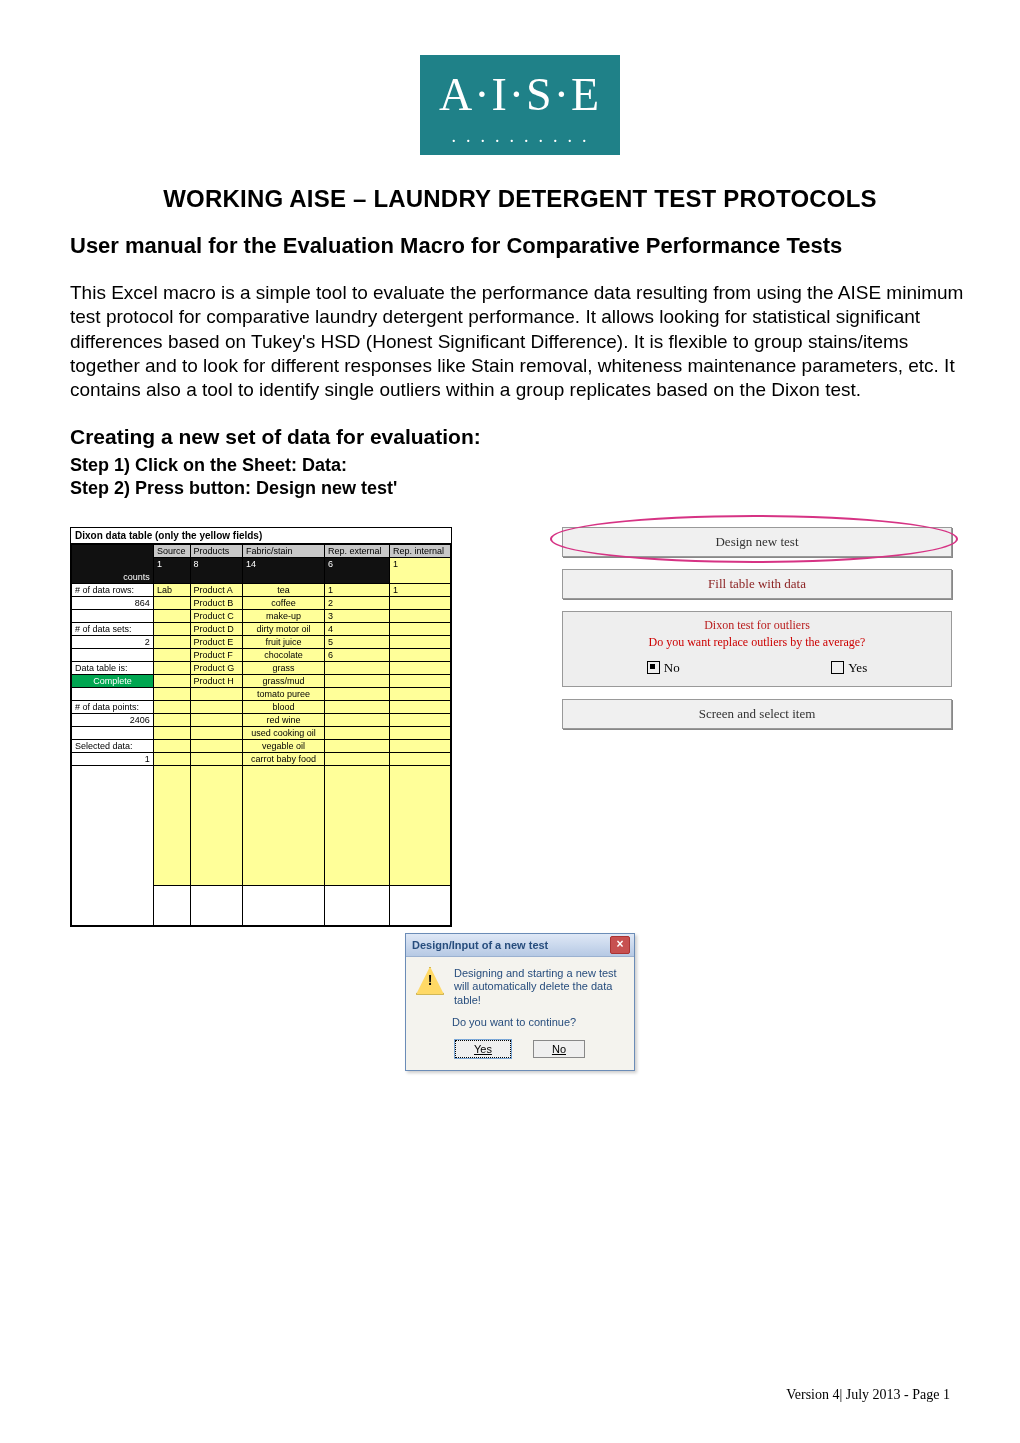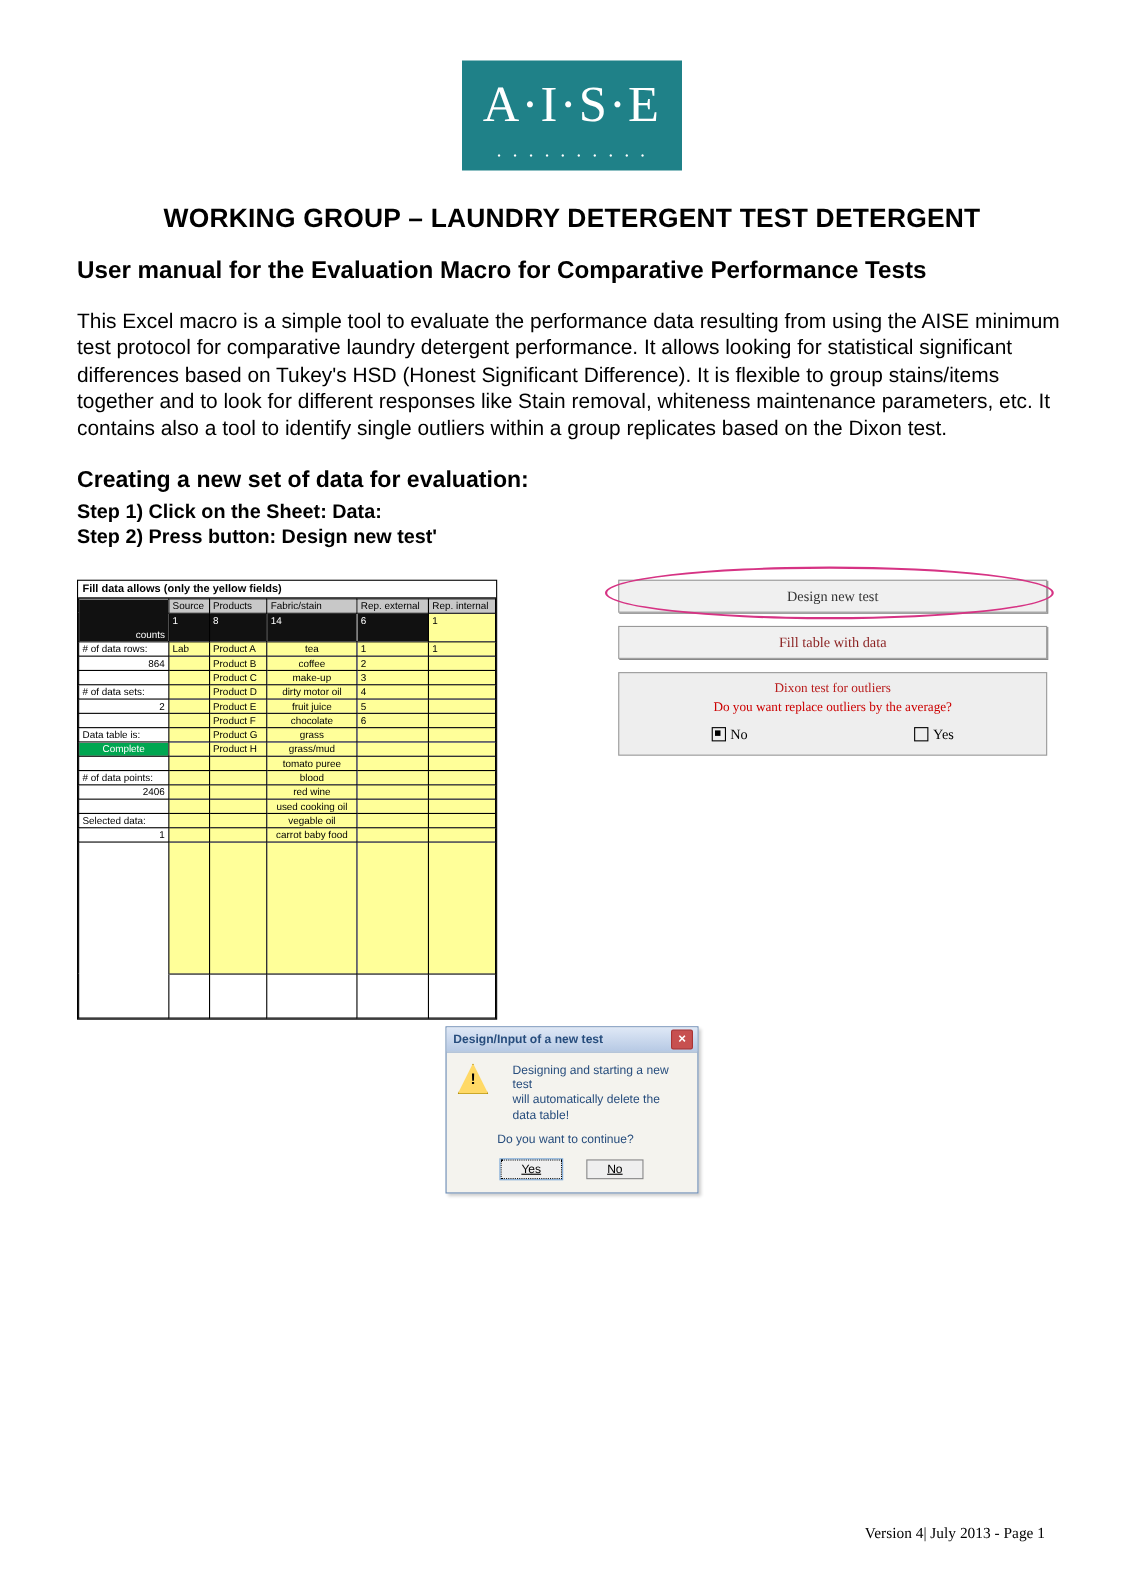--- a/index.html
+++ b/index.html
@@ -188,21 +188,21 @@
     padding: 0 4px 0 6px;
     font-size: 11px;
     font-weight: bold;
     border-bottom:1px solid #9bb1d0;
   }
   .dialog .closex {
     width:18px;height:16px;background:#c75050;color:#fff;text-align:center;line-height:15px;border:1px solid #a33;border-radius:2px;
     font-weight:bold;font-size:12px;
   }
   .dialog .body {
-    display:flex; padding:10px 10px 8px 10px; gap:22px;
+    display:flex; padding:10px 10px 8px 10px; gap:10px;
   }
   .warn-icon {
     width:26px;height:26px;flex:0 0 26px;
     background: #ffd966;
     clip-path: polygon(50% 0, 100% 100%, 0 100%);
     position:relative;
     border:1px solid #a88700;
   }
   .warn-icon::after{
     content:"!";position:absolute;left:0;right:0;top:4px;text-align:center;font-weight:bold;color:#000;font-size:14px;
@@ -228,33 +228,33 @@
 
 <div class="page">
 
   <div class="logo-wrap">
     <div class="logo">
       <span>A·I·S·E</span>
       <div class="dots">· · · · · · · · · ·</div>
     </div>
   </div>
 
-  <h1>WORKING GROUP – LAUNDRY DETERGENT TEST DETERGENT</h1>
+  <h1>WORKING AISE – LAUNDRY DETERGENT TEST PROTOCOLS</h1>
   <h2>User manual for the Evaluation Macro for Comparative Performance Tests</h2>
 
   <p class="body">This Excel macro is a simple tool to evaluate the performance data resulting from using the AISE minimum test protocol for comparative laundry detergent performance. It allows looking for statistical significant differences based on Tukey's HSD (Honest Significant Difference). It is flexible to group stains/items together and to look for different responses like Stain removal, whiteness maintenance parameters, etc. It contains also a tool to identify single outliers within a group replicates based on the Dixon test.</p>
 
   <h3 class="section">Creating a new set of data for evaluation:</h3>
   <p class="steps">Step 1) Click on the Sheet: Data:</p>
   <p class="steps">Step 2) Press button: Design new test'</p>
 
   <div class="midrow">
 
     <div class="sheet">
-      <div class="caption">Fill data allows (only the yellow fields)</div>
+      <div class="caption">Dixon data table (only the yellow fields)</div>
       <table>
         <colgroup>
             <col class="c1">
             <col class="c2">
             <col class="c3">
             <col class="c4">
             <col class="c5">
             <col class="c6">
           </colgroup>
         <tbody>
@@ -416,20 +416,21 @@
           <label class="radio on">
               <span class="glyph"></span>
               <span>No</span>
             </label>
           <label class="radio">
               <span class="glyph"></span>
               <span>Yes</span>
             </label>
         </div>
       </div>
+      <div class="panel-box">Screen and select item</div>
     </div>
   </div>
 
 
   <div class="dialog">
     <div class="titlebar">
       <span>Design/Input of a new test</span>
       <span class="closex">×</span>
     </div>
     <div class="body">

